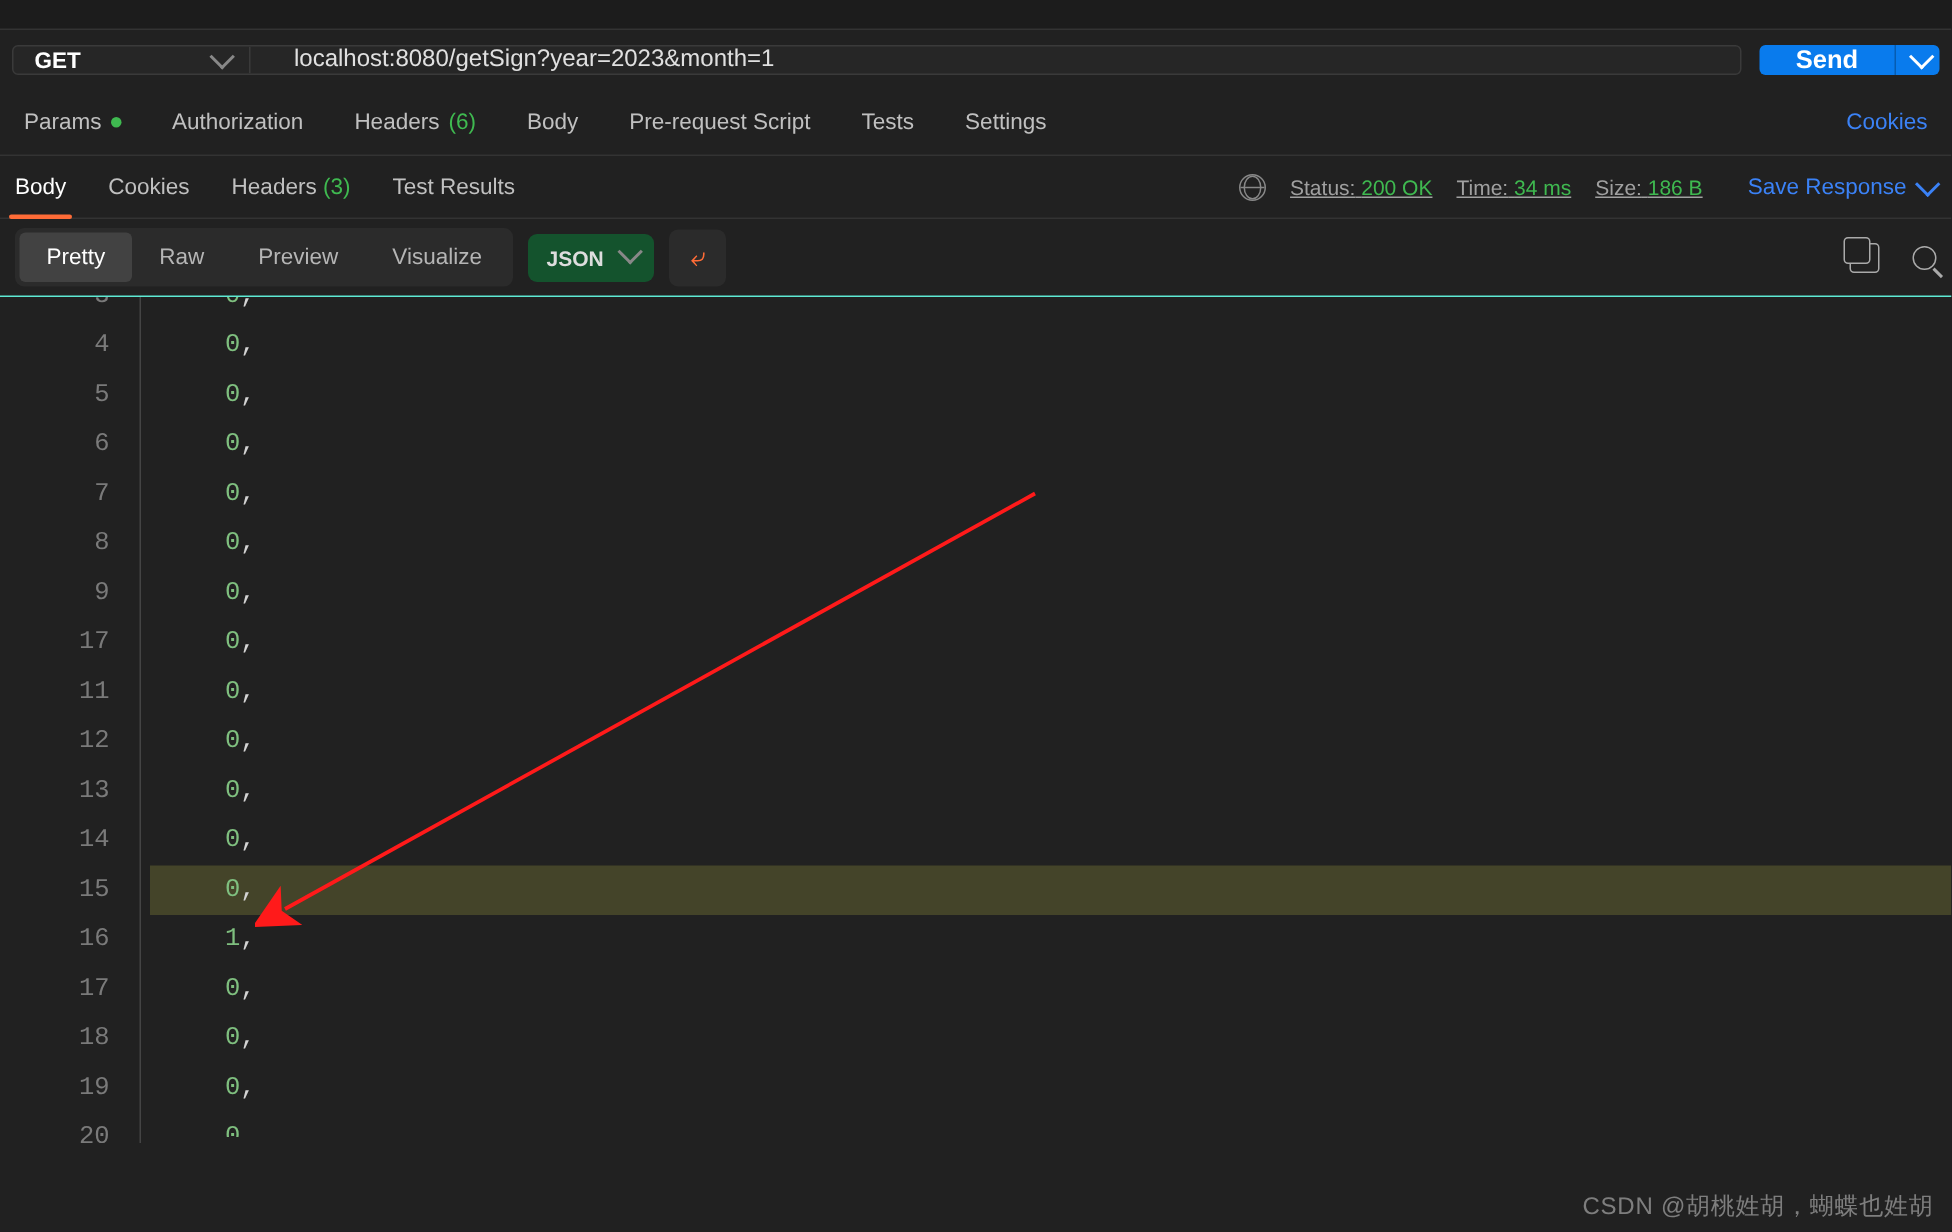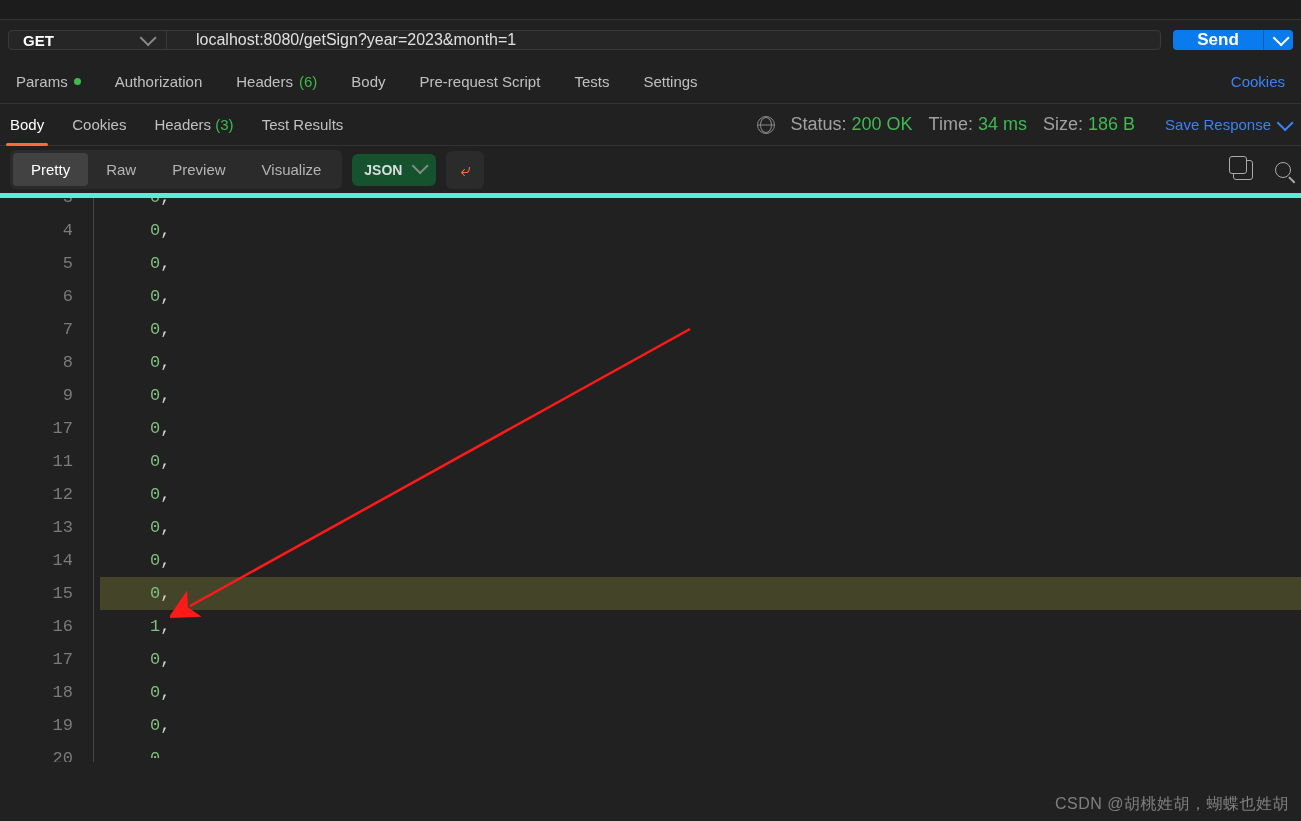--- a/index.html
+++ b/index.html
@@ -106,33 +106,33 @@
     gap: 20px;
     font-size: 15px;
     color: #c0c0c0;
     border-bottom: 1px solid #333;
   }
   .resp-tabs .rtab { cursor: pointer; padding: 0 4px; height: 100%; display:flex; align-items:center; position:relative;}
   .rtab.active { color: #fff; }
   .rtab.active::after {
     content:""; position:absolute; left:0; right:0; bottom:-1px; height:3px; background:#ff6c37; border-radius:2px;
   }
-  .resp-meta { display:flex; align-items:center; gap:16px; color:#a0a0a0; font-size:18px;}
+  .resp-meta { display:flex; align-items:center; gap:16px; color:#a0a0a0; font-size:14px;text-decoration:underline;}
   .globe-icon { width:18px; height:18px; border:1.5px solid #888; border-radius:50%; position:relative;}
   .globe-icon::before { content:""; position:absolute; left:0; right:0; top:50%; border-top:1.5px solid #888; transform:translateY(-50%);}
   .globe-icon::after { content:""; position:absolute; top:0; bottom:0; left:50%; width:10px; border:1.5px solid #888; border-radius:50%; transform:translateX(-50%);}
   .green { color:#3fb950; }
   .save-resp { color:#3b82f6; display:flex; align-items:center; gap:6px; cursor:pointer; margin-left:10px; margin-right:6px;}
   .format-row {
     display:flex;
     align-items:center;
     height: 52px;
     padding: 0 10px;
     gap: 10px;
-    border-bottom: 5px solid #5eead4;
+    border-bottom: 1px solid #5eead4;
   }
   .seg {
     display:flex;
     background:#2b2b2b;
     border-radius:6px;
     padding:3px;
   }
   .seg-btn {
     padding: 8px 18px;
     color:#b5b5b5;

